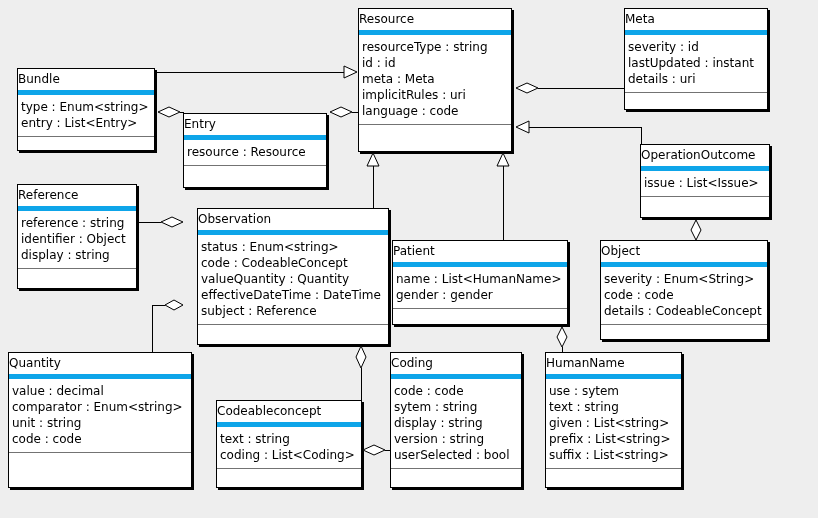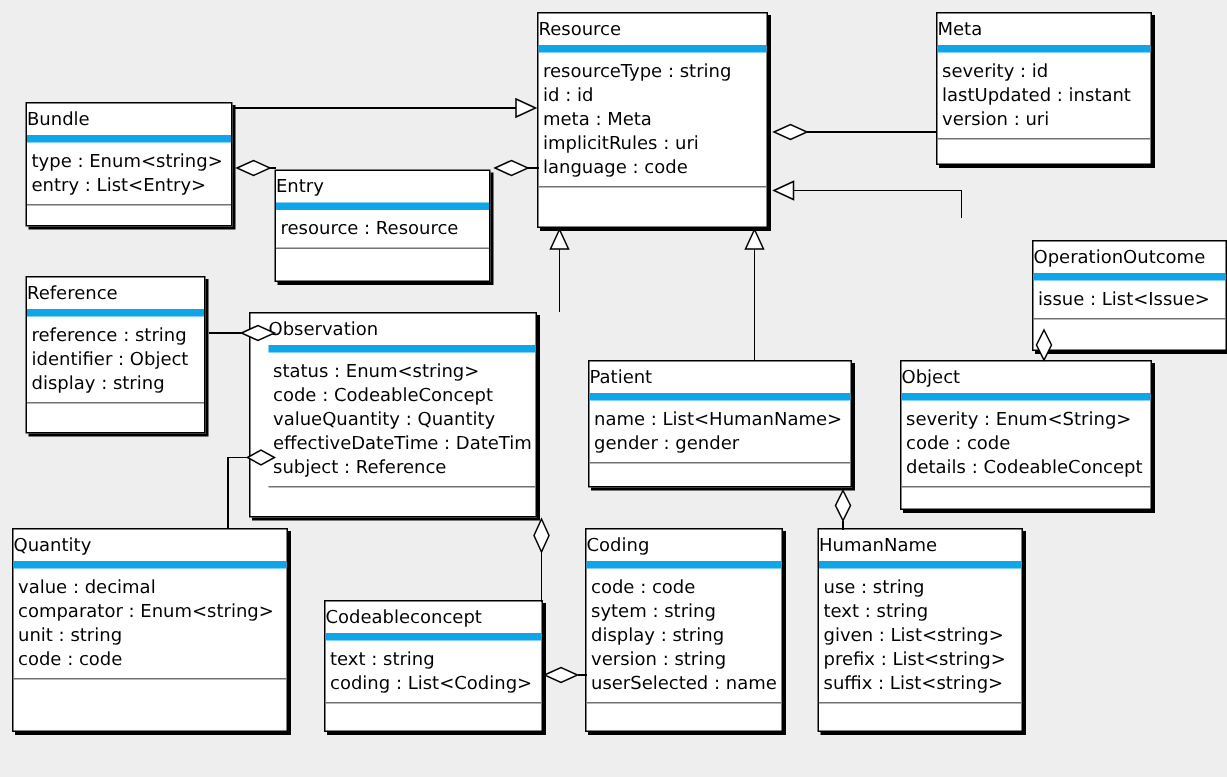--- a/index.html
+++ b/index.html
@@ -79,21 +79,21 @@
       <div class="attr">language : code</div>
     </div>
     <div class="empty"></div>
   </div>
 
   <div class="cls" style="left:624px;top:8px;width:144px;height:102px;">
     <div class="ttl">Meta</div>
     <div class="attrs">
       <div class="attr">severity : id</div>
       <div class="attr">lastUpdated : instant</div>
-      <div class="attr">version : uri</div>
+      <div class="attr">details : uri</div>
     </div>
     <div class="empty"></div>
   </div>
 
   <div class="cls" style="left:183px;top:113px;width:144px;height:75px;">
     <div class="ttl">Entry</div>
     <div class="attrs">
       <div class="attr">resource : Resource</div>
     </div>
     <div class="empty"></div>
@@ -102,42 +102,42 @@
   <div class="cls" style="left:17px;top:184px;width:120px;height:105px;">
     <div class="ttl">Reference</div>
     <div class="attrs">
       <div class="attr">reference : string</div>
       <div class="attr">identifier : Object</div>
       <div class="attr">display : string</div>
     </div>
     <div class="empty"></div>
   </div>
 
-  <div class="cls" style="left:166px;top:208px;width:192px;height:137px;padding-left:12px;">
+  <div class="cls" style="left:197px;top:208px;width:192px;height:137px;">
     <div class="ttl">Observation</div>
     <div class="attrs">
       <div class="attr">status : Enum&lt;string&gt;</div>
       <div class="attr">code : CodeableConcept</div>
       <div class="attr">valueQuantity : Quantity</div>
       <div class="attr">effectiveDateTime : DateTime</div>
       <div class="attr">subject : Reference</div>
     </div>
     <div class="empty"></div>
   </div>
 
   <div class="cls" style="left:392px;top:240px;width:176px;height:85px;">
     <div class="ttl">Patient</div>
     <div class="attrs">
       <div class="attr">name : List&lt;HumanName&gt;</div>
       <div class="attr">gender : gender</div>
     </div>
     <div class="empty"></div>
   </div>
 
-  <div class="cls" style="left:640px;top:160px;width:130px;height:74px;margin-left:48px;">
+  <div class="cls" style="left:640px;top:144px;width:130px;height:74px;">
     <div class="ttl">OperationOutcome</div>
     <div class="attrs">
       <div class="attr">issue : List&lt;Issue&gt;</div>
     </div>
     <div class="empty"></div>
   </div>
 
   <div class="cls" style="left:600px;top:240px;width:168px;height:100px;">
     <div class="ttl">Object</div>
     <div class="attrs">
@@ -168,29 +168,29 @@
     <div class="empty"></div>
   </div>
 
   <div class="cls" style="left:390px;top:352px;width:132px;height:136px;">
     <div class="ttl">Coding</div>
     <div class="attrs">
       <div class="attr">code : code</div>
       <div class="attr">sytem : string</div>
       <div class="attr">display : string</div>
       <div class="attr">version : string</div>
-      <div class="attr">userSelected : name</div>
+      <div class="attr">userSelected : bool</div>
     </div>
     <div class="empty"></div>
   </div>
 
   <div class="cls" style="left:545px;top:352px;width:137px;height:136px;">
     <div class="ttl">HumanName</div>
     <div class="attrs">
-      <div class="attr">use : string</div>
+      <div class="attr">use : sytem</div>
       <div class="attr">text : string</div>
       <div class="attr">given : List&lt;string&gt;</div>
       <div class="attr">prefix : List&lt;string&gt;</div>
       <div class="attr">suffix : List&lt;string&gt;</div>
     </div>
     <div class="empty"></div>
   </div>
 
   <svg id="links">
 

